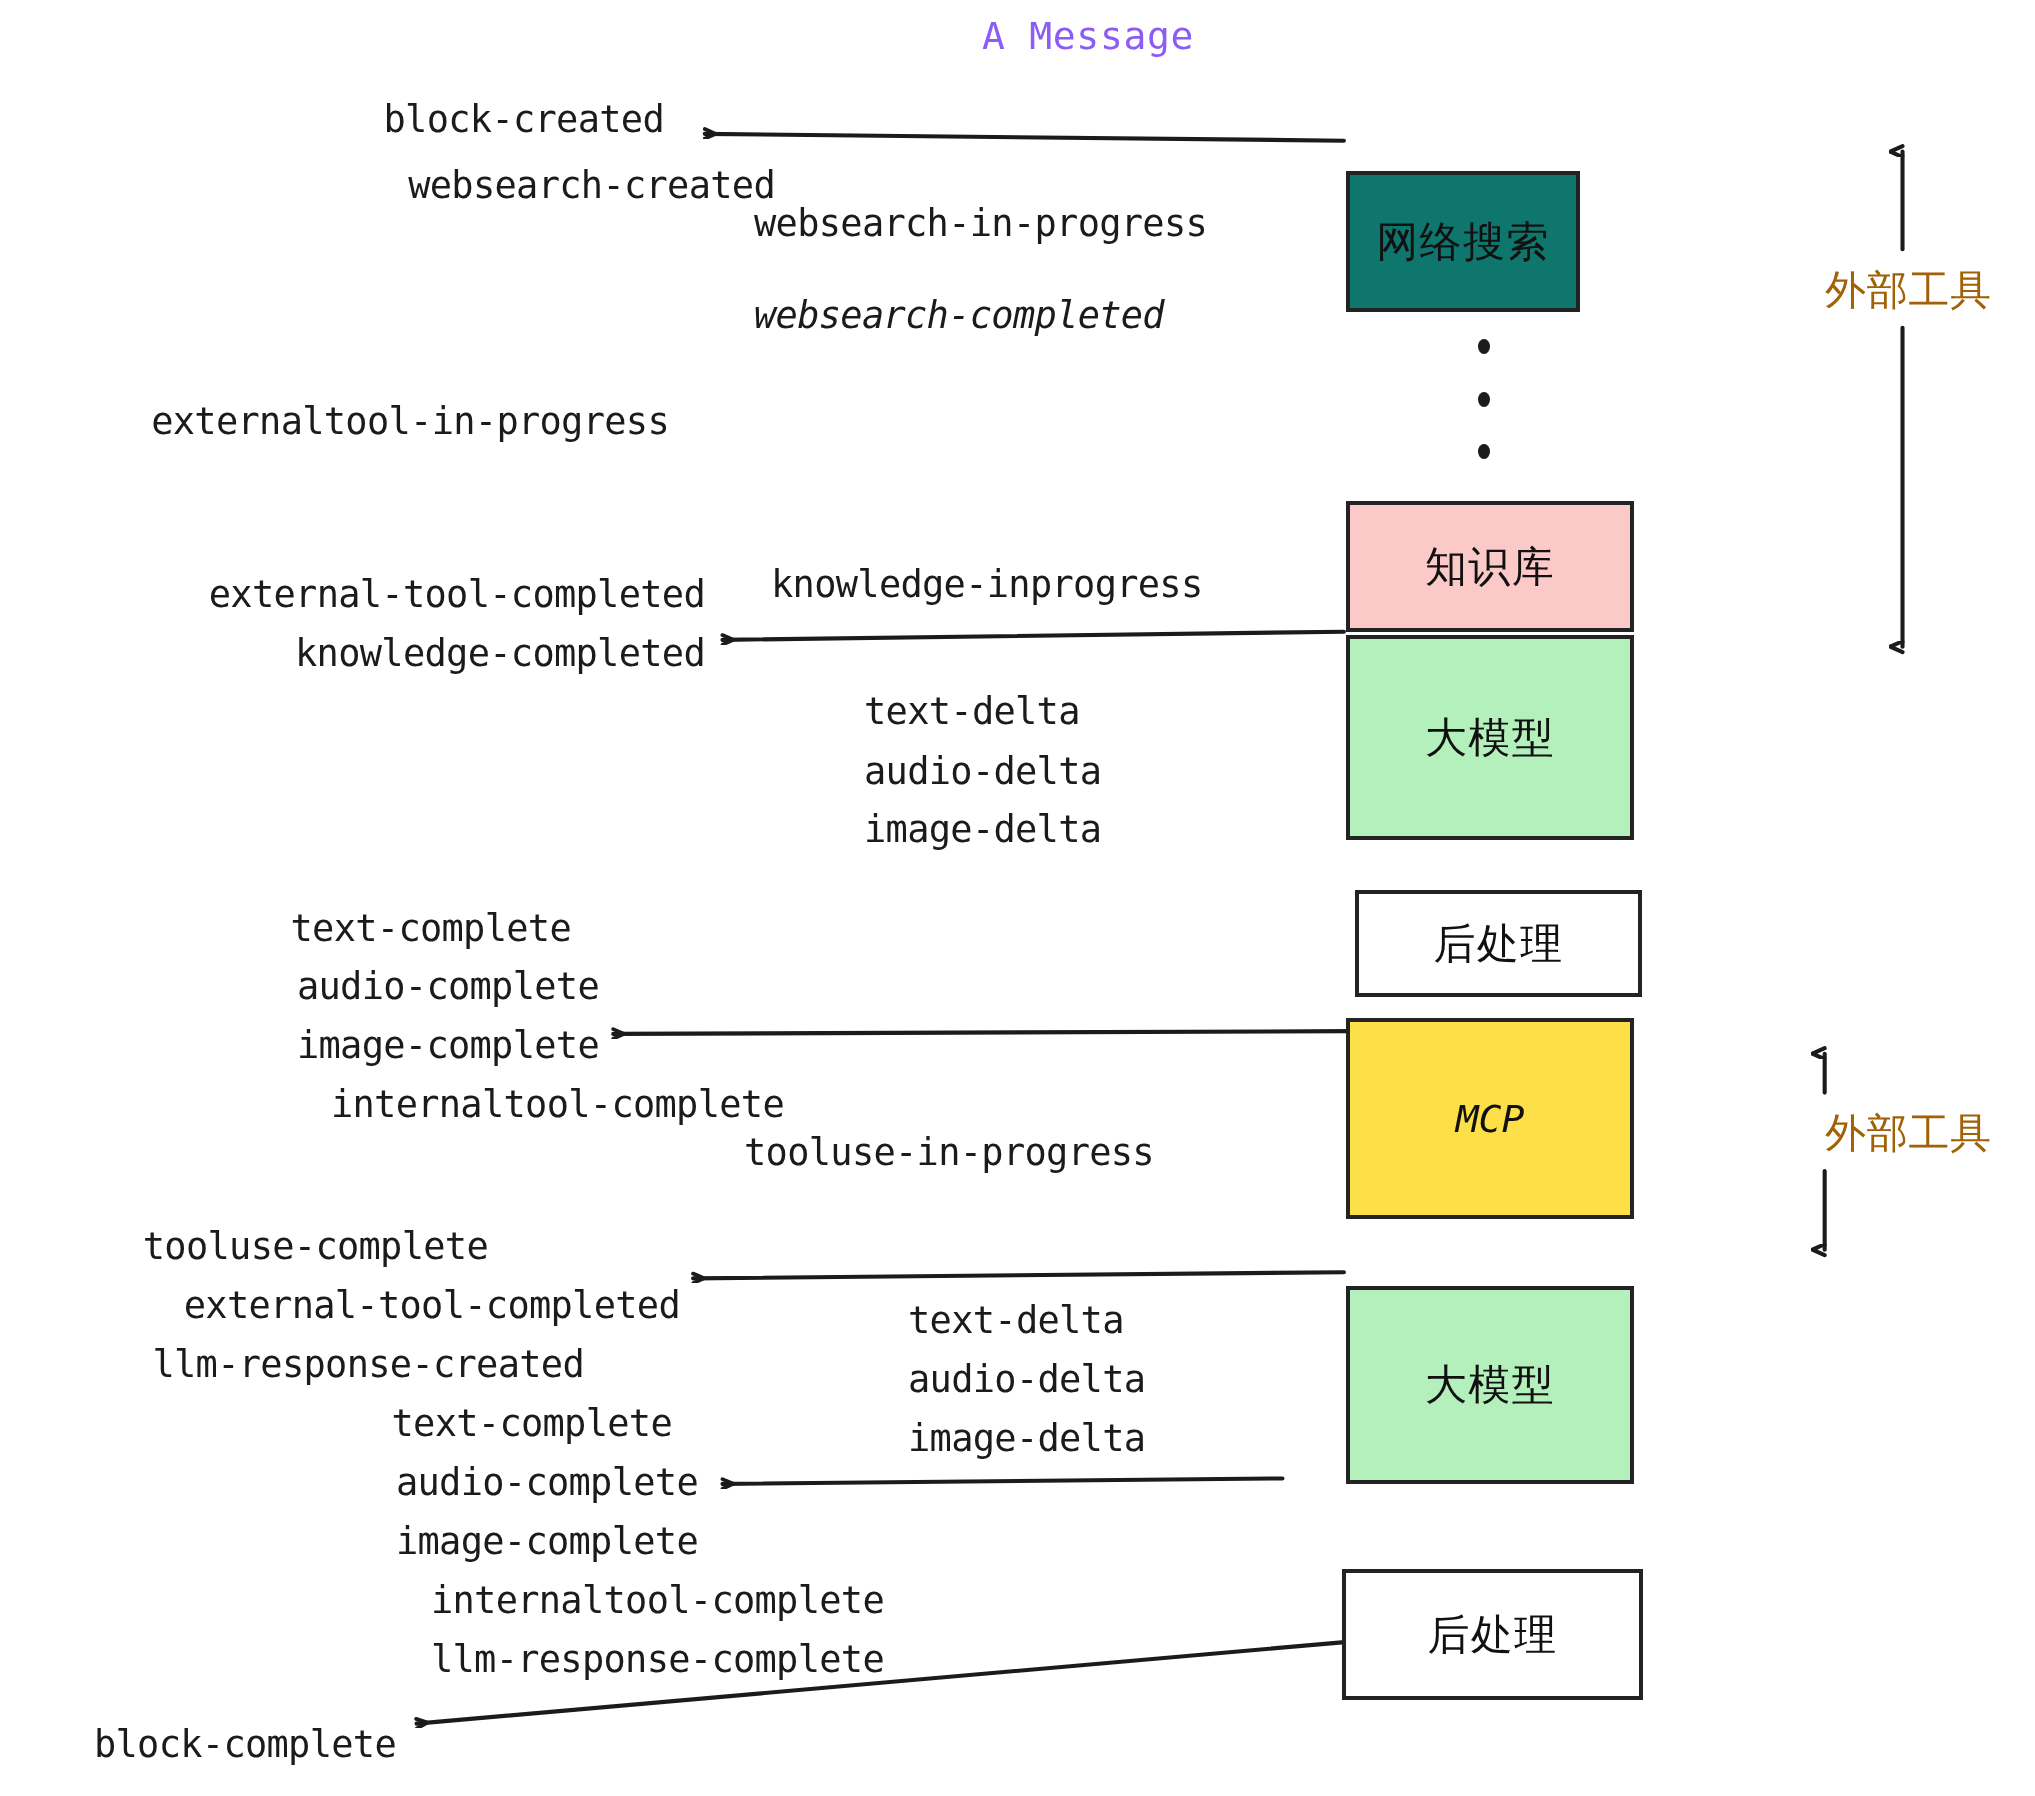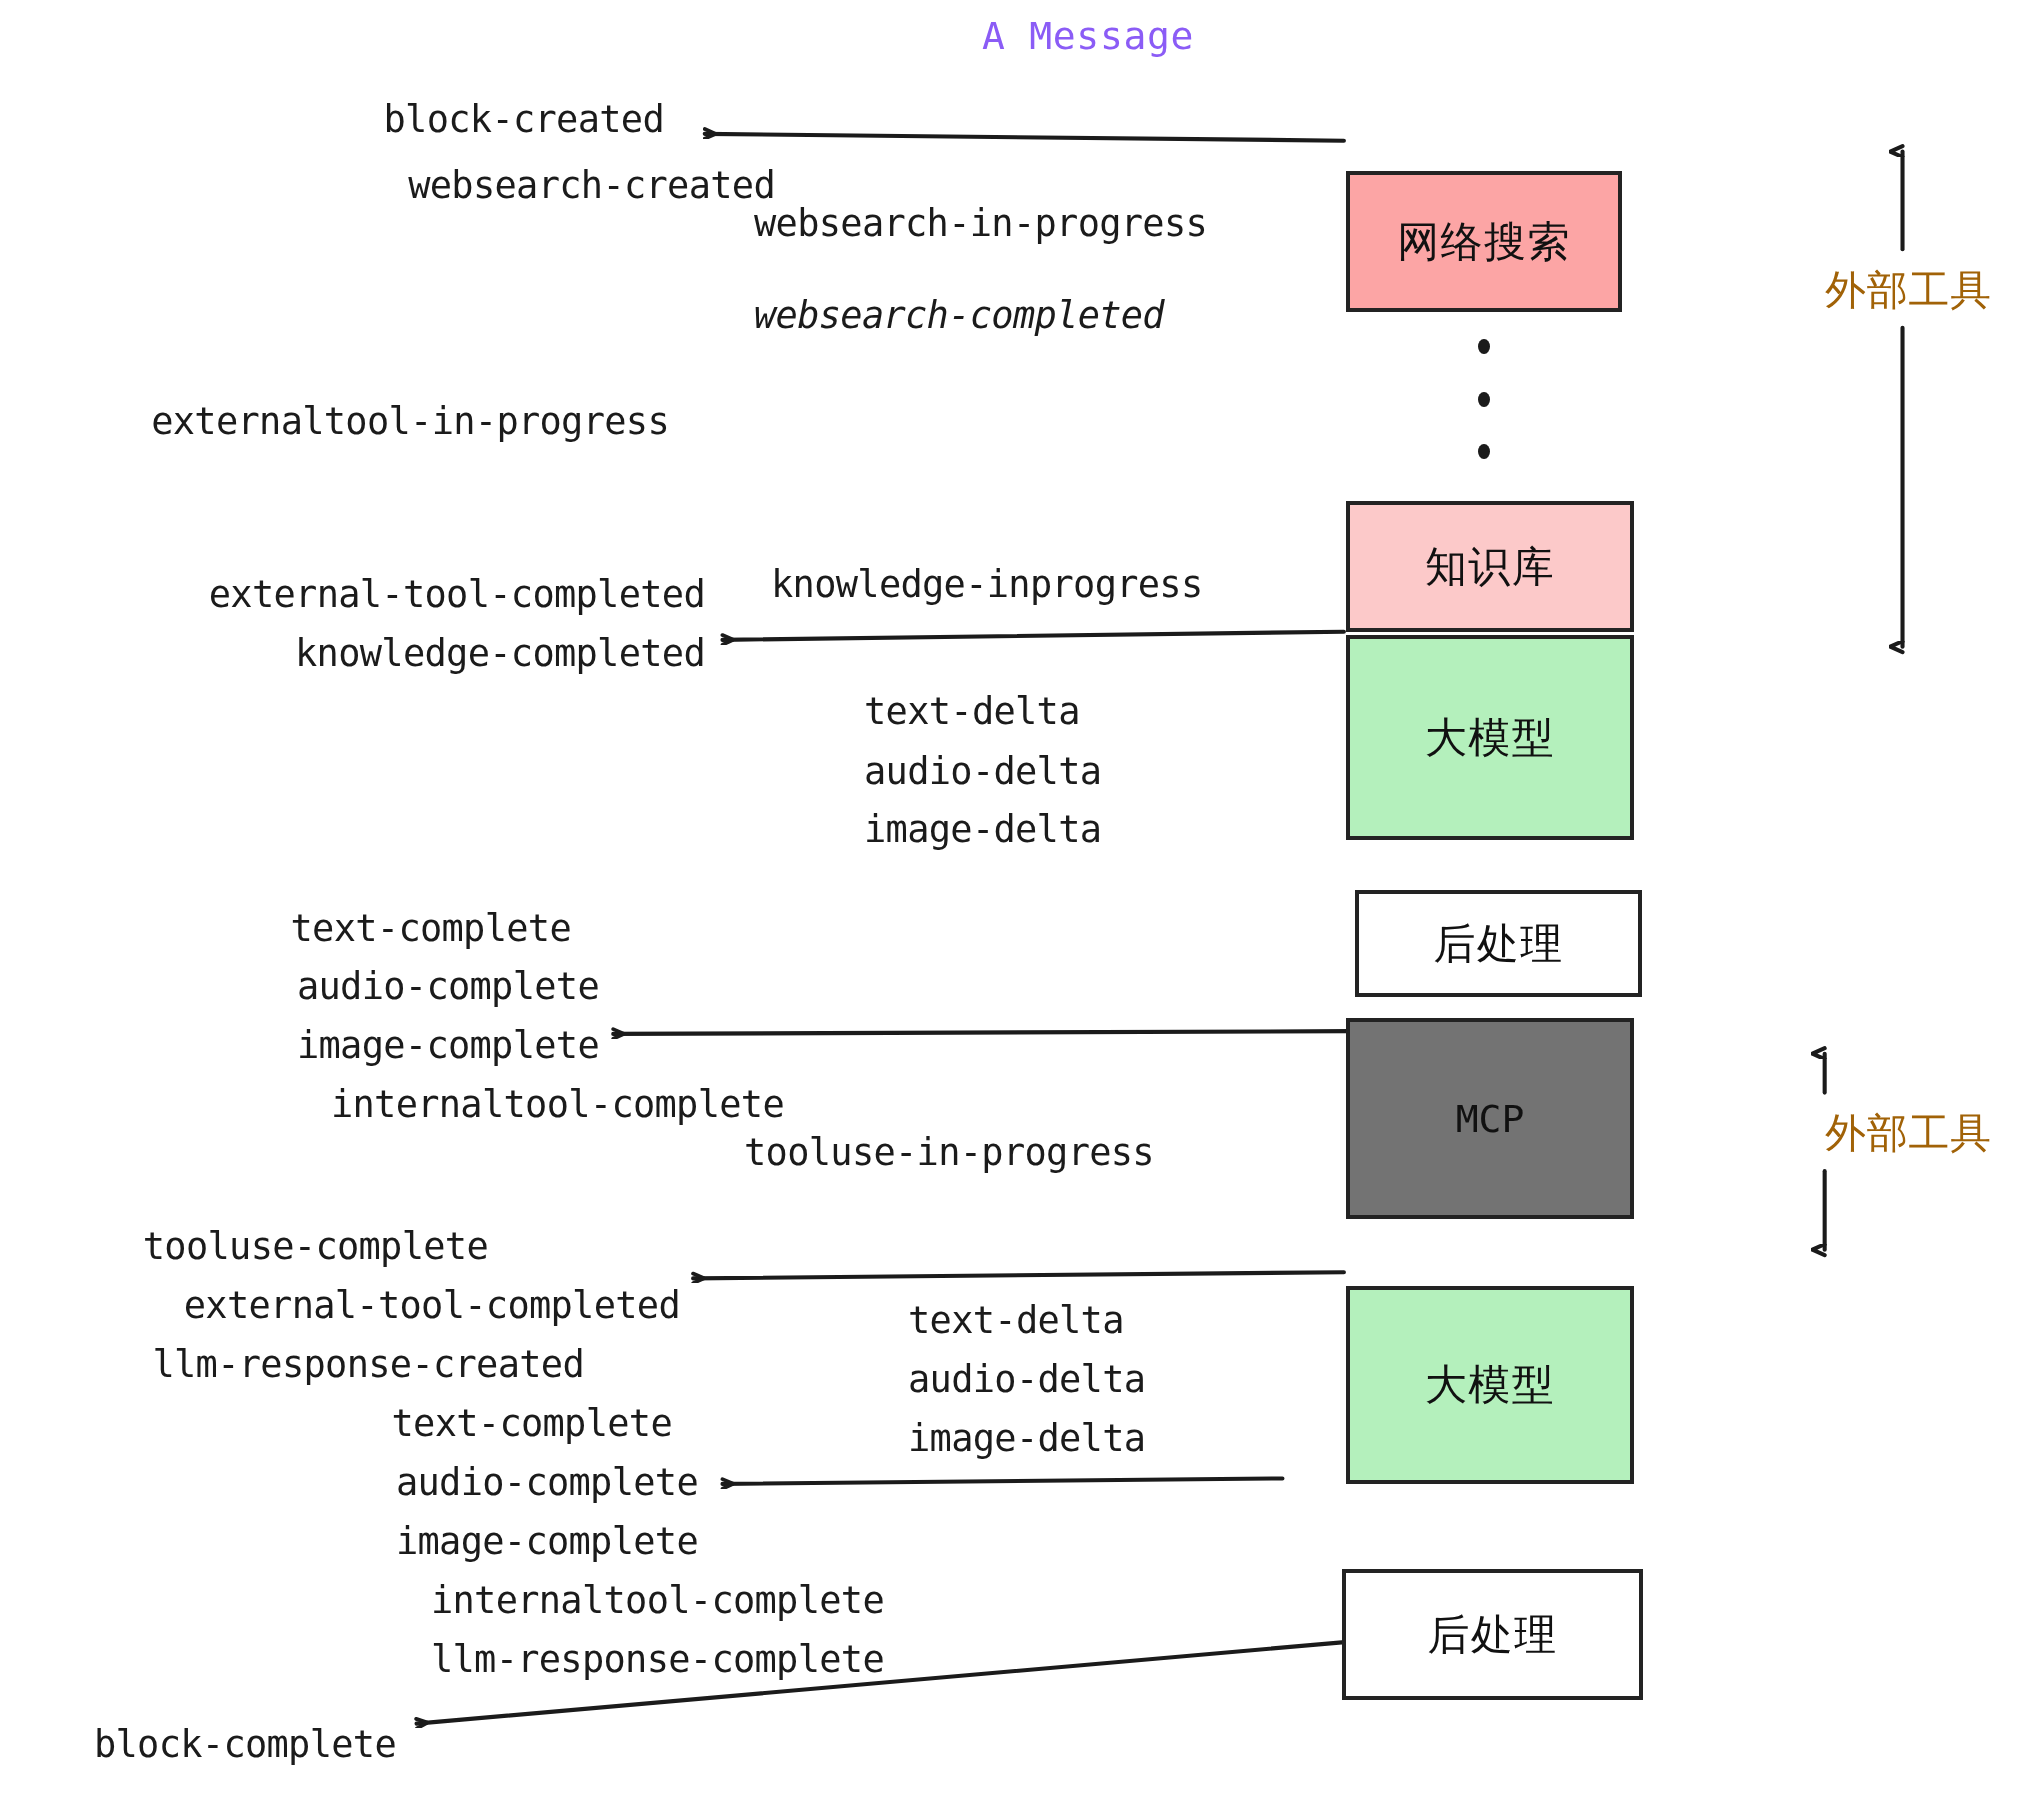--- a/index.html
+++ b/index.html
@@ -51,33 +51,33 @@
       </g>
     <g id="side-arrows" stroke="#1b1b1b" stroke-width="6" fill="none" stroke-linecap="round">
         <line x1="2786" y1="365" x2="2786" y2="222" marker-end="url(#ahu)"></line>
         <line x1="2786" y1="480" x2="2786" y2="947" marker-end="url(#ahd)"></line>
         <line x1="2672" y1="1600" x2="2672" y2="1543" marker-end="url(#ahu)"></line>
         <line x1="2672" y1="1715" x2="2672" y2="1830" marker-end="url(#ahd)"></line>
       </g>
   </svg>
 
   <div id="boxes">
-      <div class="box" style="left: 1346px; top: 171px; width: 276px; height: 141px; background: #fca5a5;">
+      <div class="box" style="left: 1346px; top: 171px; width: 234px; height: 141px; background: #0f766e;">
         <span>网络搜索</span>
       </div>
       <div class="box" style="left: 1346px; top: 501px; width: 288px; height: 131px; background: rgb(252, 201, 201);">
         <span>知识库</span>
       </div>
       <div class="box" style="left: 1346px; top: 635px; width: 288px; height: 205px; background: rgb(180, 240, 188);">
         <span>大模型</span>
       </div>
       <div class="box" style="left: 1355px; top: 890px; width: 287px; height: 107px; background: rgb(255, 255, 255);">
         <span>后处理</span>
       </div>
-      <div class="box mcp" style="left: 1346px; top: 1018px; width: 288px; height: 201px; background: #737373;">
+      <div class="box mcp" style="left: 1346px; top: 1018px; width: 288px; height: 201px; background: #fde047; font-style: italic;">
         <span>MCP</span>
       </div>
       <div class="box" style="left: 1346px; top: 1286px; width: 288px; height: 198px; background: rgb(180, 240, 188);">
         <span>大模型</span>
       </div>
       <div class="box" style="left: 1342px; top: 1569px; width: 301px; height: 131px; background: rgb(255, 255, 255);">
         <span>后处理</span>
       </div>
       <div class="dots" style="left: 1478px; top: 339px; height: 120px;">
         <i></i>

